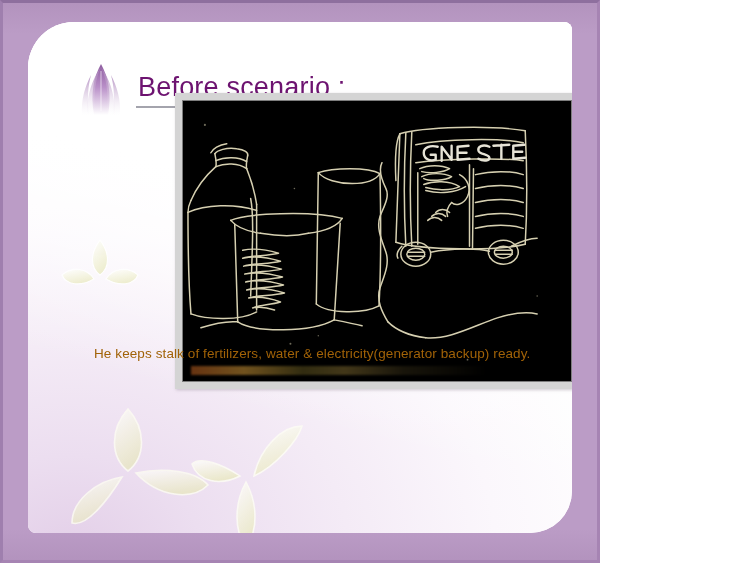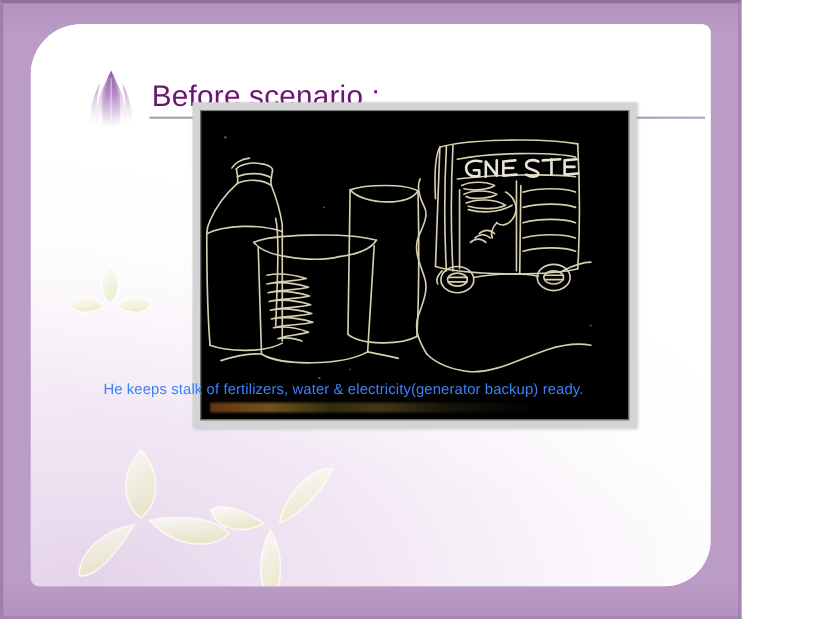--- a/index.html
+++ b/index.html
@@ -6,21 +6,21 @@
   html, body {
     width:750px; height:563px;
     font-family:"Liberation Sans", sans-serif;
     background:#ffffff;
     overflow:hidden;
   }
 
   
   .slide {
     position:relative;
-    width:674px; height:563px;
+    width:600px; height:563px;
     background:#b796c0;
     background:linear-gradient(to bottom, #b292bd 0%, #bb9cc6 6%, #bb9cc6 94%, #b292bd 100%);
   }
   .slide::before{   
     content:""; position:absolute; inset:0;
     border-left:3px solid #9f7fae;
     border-right:3px solid #a684b3;
     border-top:3px solid #8e6f9e;
     border-bottom:3px solid #a684b3;
     pointer-events:none;
@@ -84,21 +84,21 @@
     position:absolute; left:2%; right:22%; bottom:6px; height:9px;
     background:linear-gradient(to right,
       rgba(120,60,20,.85) 0%, rgba(150,110,40,.75) 18%, rgba(90,80,30,.55) 38%,
       rgba(120,100,45,.55) 52%, rgba(70,60,30,.35) 72%, rgba(0,0,0,0) 100%);
     filter:blur(1px);
   }
 
   
   .caption{
     position:absolute; left:66px; top:324px;
-    font-size:13.5px; color:#3b82f6; letter-spacing:.1px;
+    font-size:13.5px; color:#a16207; letter-spacing:.1px;
     white-space:nowrap;
   }
 </style>
 </head>
 <body>
 
 <div class="slide">
 
   <div class="panel">
     <div class="panel-grad"></div>

